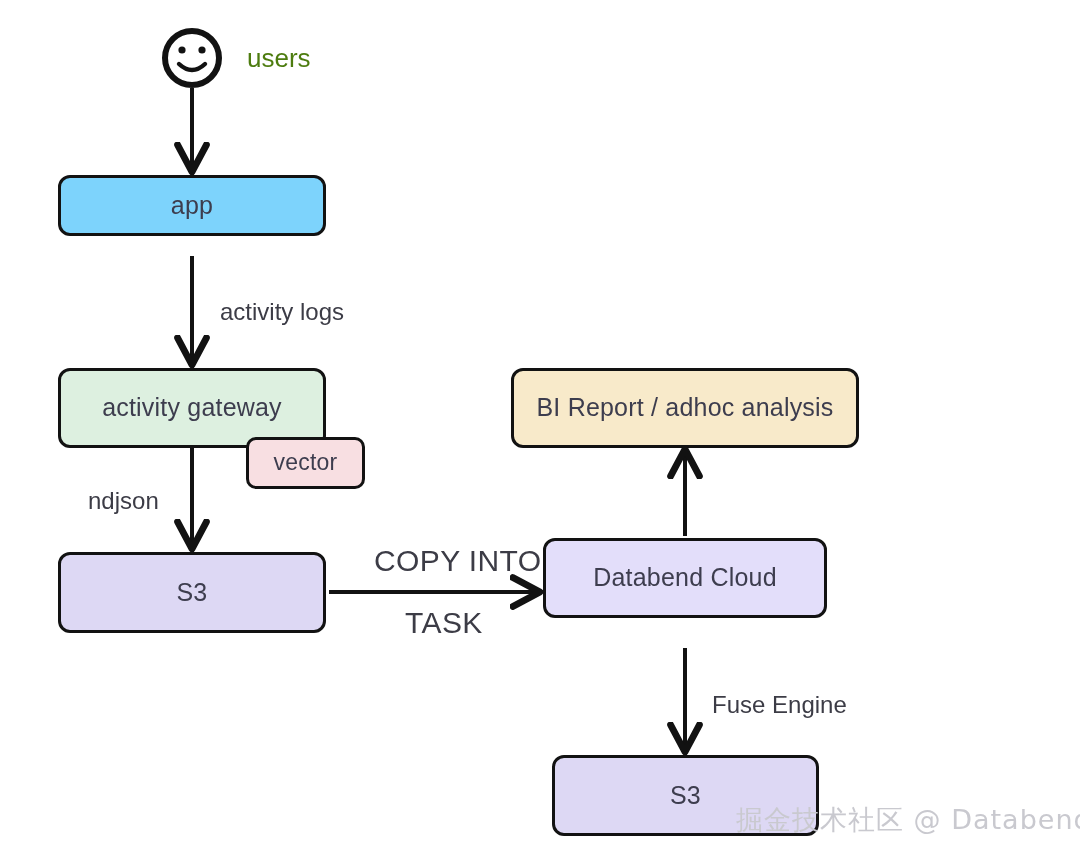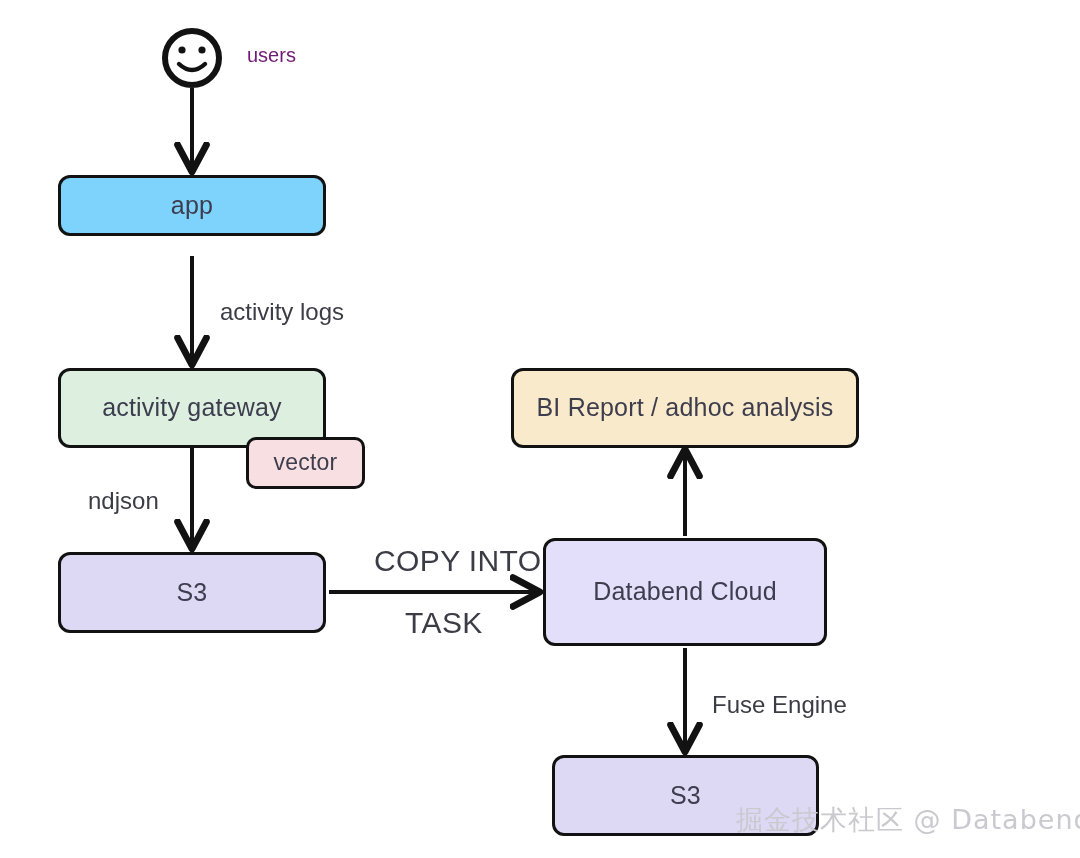--- a/index.html
+++ b/index.html
@@ -56,22 +56,22 @@
   .edge-label.caps {
     font-size: 30px;
     letter-spacing: 0.4px;
   }
   .node-label {
     pointer-events: none;
   }
   #users-label {
     left: 247px;
     top: 44px;
-    font-size: 20px;
-    color: #701a75;
+    font-size: 26px;
+    color: #4d7c0f;
   }
   #activity-logs-label { left: 220px; top: 299px; }
   #ndjson-label { left: 88px; top: 488px; }
   #copy-into-label { left: 374px; top: 544px; }
   #task-label { left: 405px; top: 606px; }
   #warehouse-label { left: 706px; top: 480px; }
   #fuse-engine-label { left: 712px; top: 692px; }
 
   #watermark {
     position: absolute;
@@ -125,21 +125,21 @@
   </div>
 
   <div class="node small" id="node-vector" style="left:246px; top:437px; width:119px; height:52px; background:#f8dfe2;">
     <span class="node-label">vector</span>
   </div>
 
   <div class="node" id="node-s3-left" style="left:58px; top:552px; width:268px; height:81px; background:#ddd8f4;">
     <span class="node-label">S3</span>
   </div>
 
-  <div class="node" id="node-databend-cloud" style="left:543px; top:538px; width:284px; height:108px; background:#e3defa;">
+  <div class="node" id="node-databend-cloud" style="left:543px; top:538px; width:284px; height:80px; background:#e3defa;">
     <span class="node-label">Databend Cloud</span>
   </div>
 
   <div class="node" id="node-bi-report" style="left:511px; top:368px; width:348px; height:80px; background:#f8eaca;">
     <span class="node-label">BI Report / adhoc analysis</span>
   </div>
 
   <div class="node" id="node-s3-bottom" style="left:552px; top:755px; width:267px; height:81px; background:#ddd8f4;">
     <span class="node-label">S3</span>
   </div>

